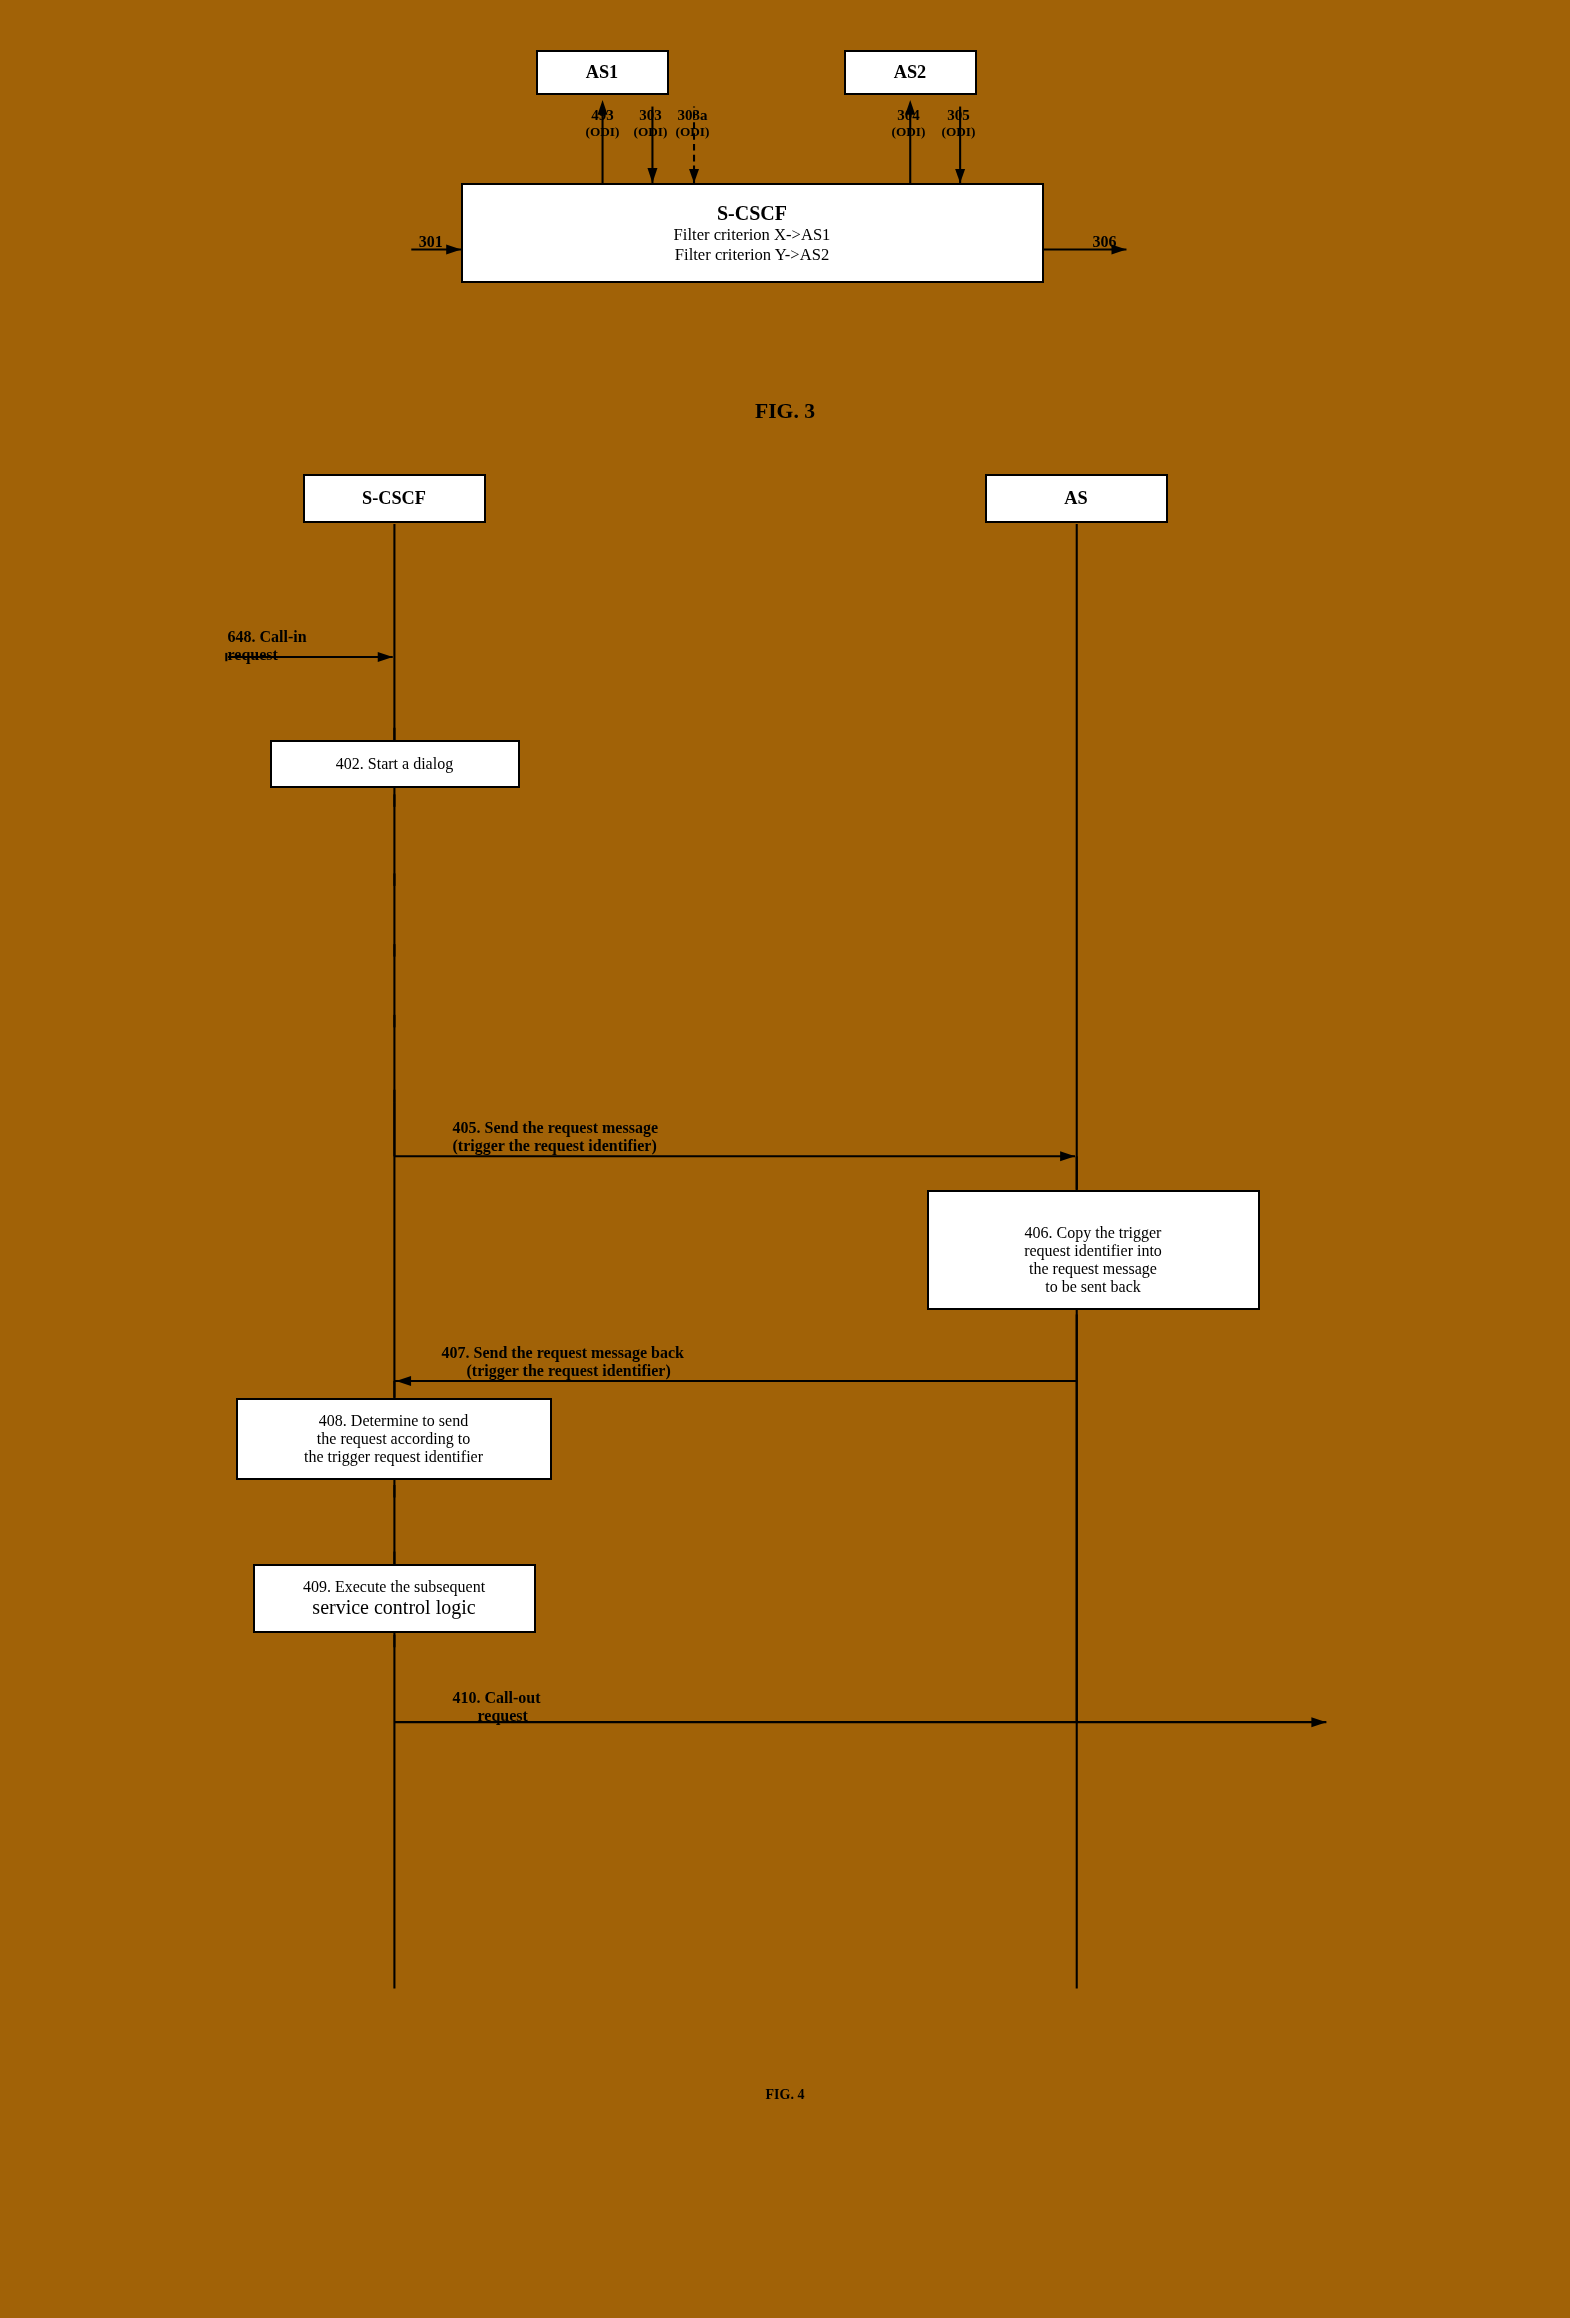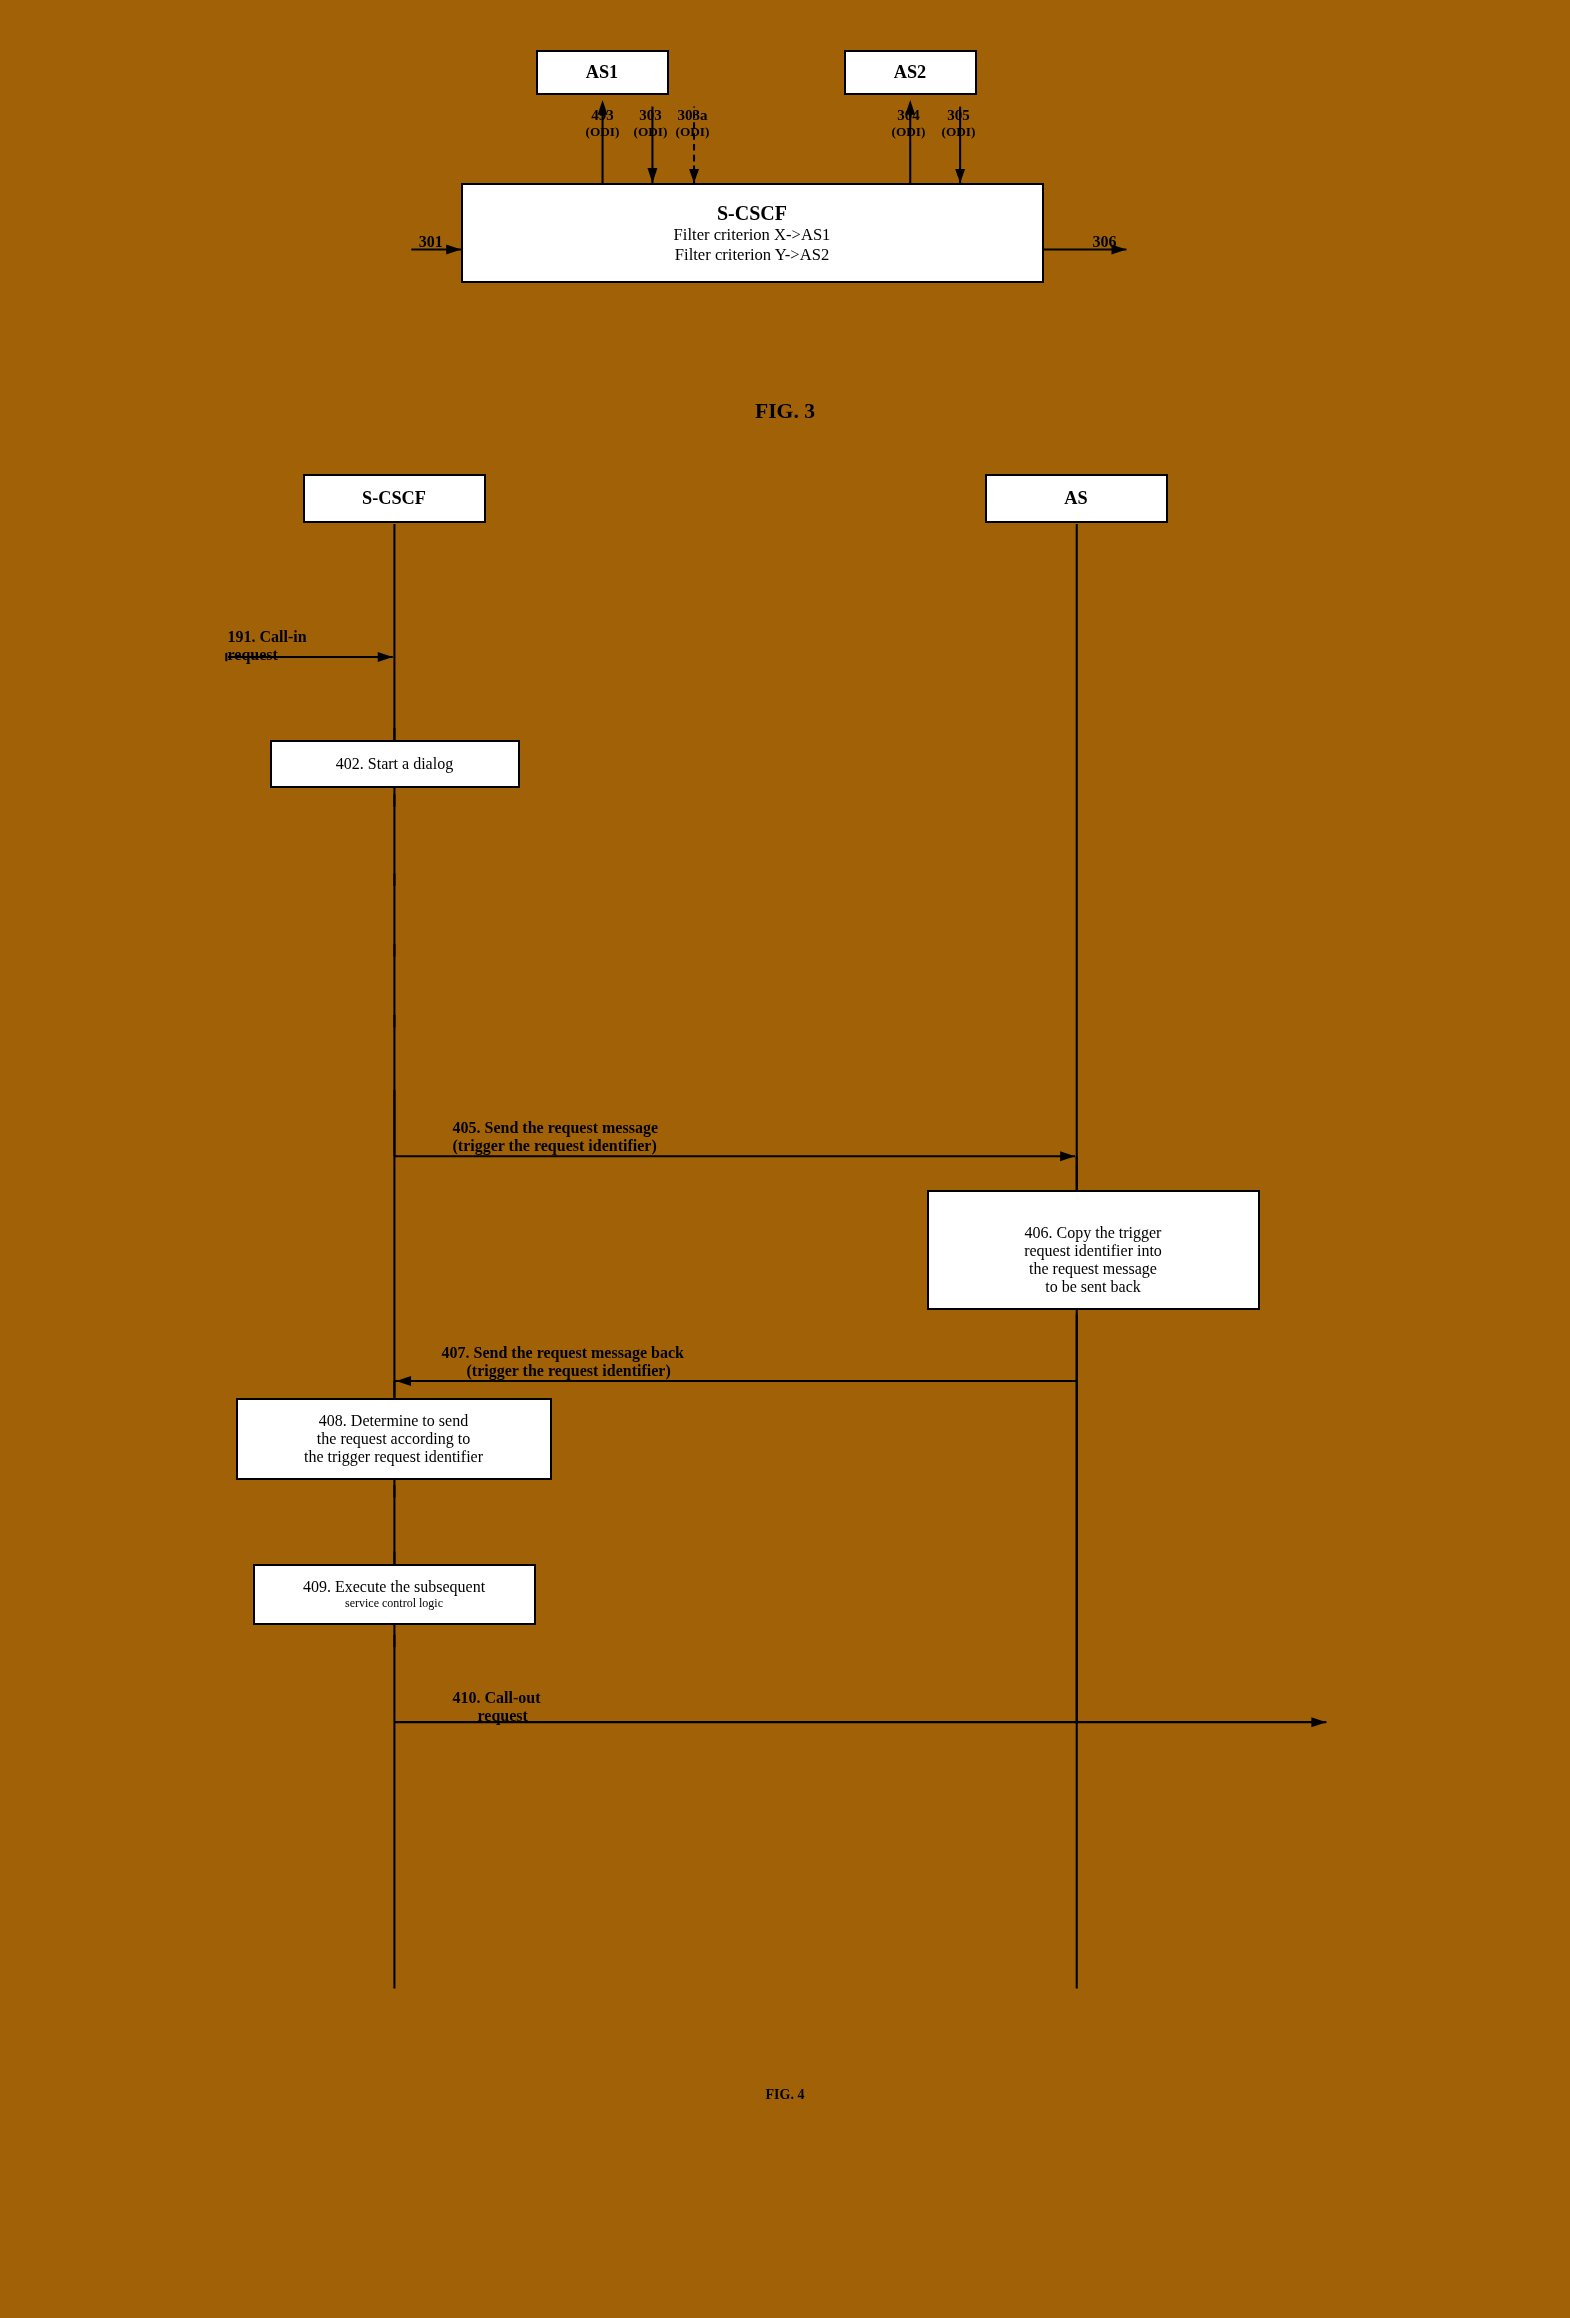--- a/index.html
+++ b/index.html
@@ -272,21 +272,21 @@
 
       <div class="seq-box" style="top:0; left:100px; width:183px; padding:11.7px 16.6px;">
         <span style="font-size:18.3px; font-weight:bold;">S-CSCF</span>
       </div>
 
       <div class="seq-box" style="top:0; left:782px; width:183px; padding:11.7px 16.6px;">
         <span style="font-size:18.3px; font-weight:bold;">AS</span>
       </div>
 
       <div style="position:absolute; top:154px; left:25px; font-size:16px; font-weight:bold; width:150px;">
-        <div>191. Call-in</div>
+        <div>648. Call-in</div>
         <div>request</div>
       </div>
 
       <div class="seq-box" style="top:266px; left:67px; width:250px;">
         <span style="font-size:16px;">402. Start a dialog</span>
       </div>
 
 
 
       <div style="position:absolute; top:645px; left:250px; font-size:16px; font-weight:bold;">
@@ -307,21 +307,21 @@
       </div>
 
       <div class="seq-box" style="top:924px; left:33px; width:316px;">
         <div style="font-size:16px;">408. Determine to send</div>
         <div style="font-size:16px;">the request according to</div>
         <div style="font-size:16px;">the trigger request identifier</div>
       </div>
 
       <div class="seq-box" style="top:1090px; left:50px; width:283px;">
         <div style="font-size:16px;">409. Execute the subsequent</div>
-        <div style="font-size:12px;">service control logic</div>
+        <div style="font-size:20px;">service control logic</div>
       </div>
 
       <div style="position:absolute; top:1215px; left:250px; font-size:16px; font-weight:bold;">
         <div>410. Call-out</div>
         <div style="padding-left:25px;">request</div>
       </div>
 
     </div>
     <div class="fig4-caption">FIG. 4</div>
   </div>

